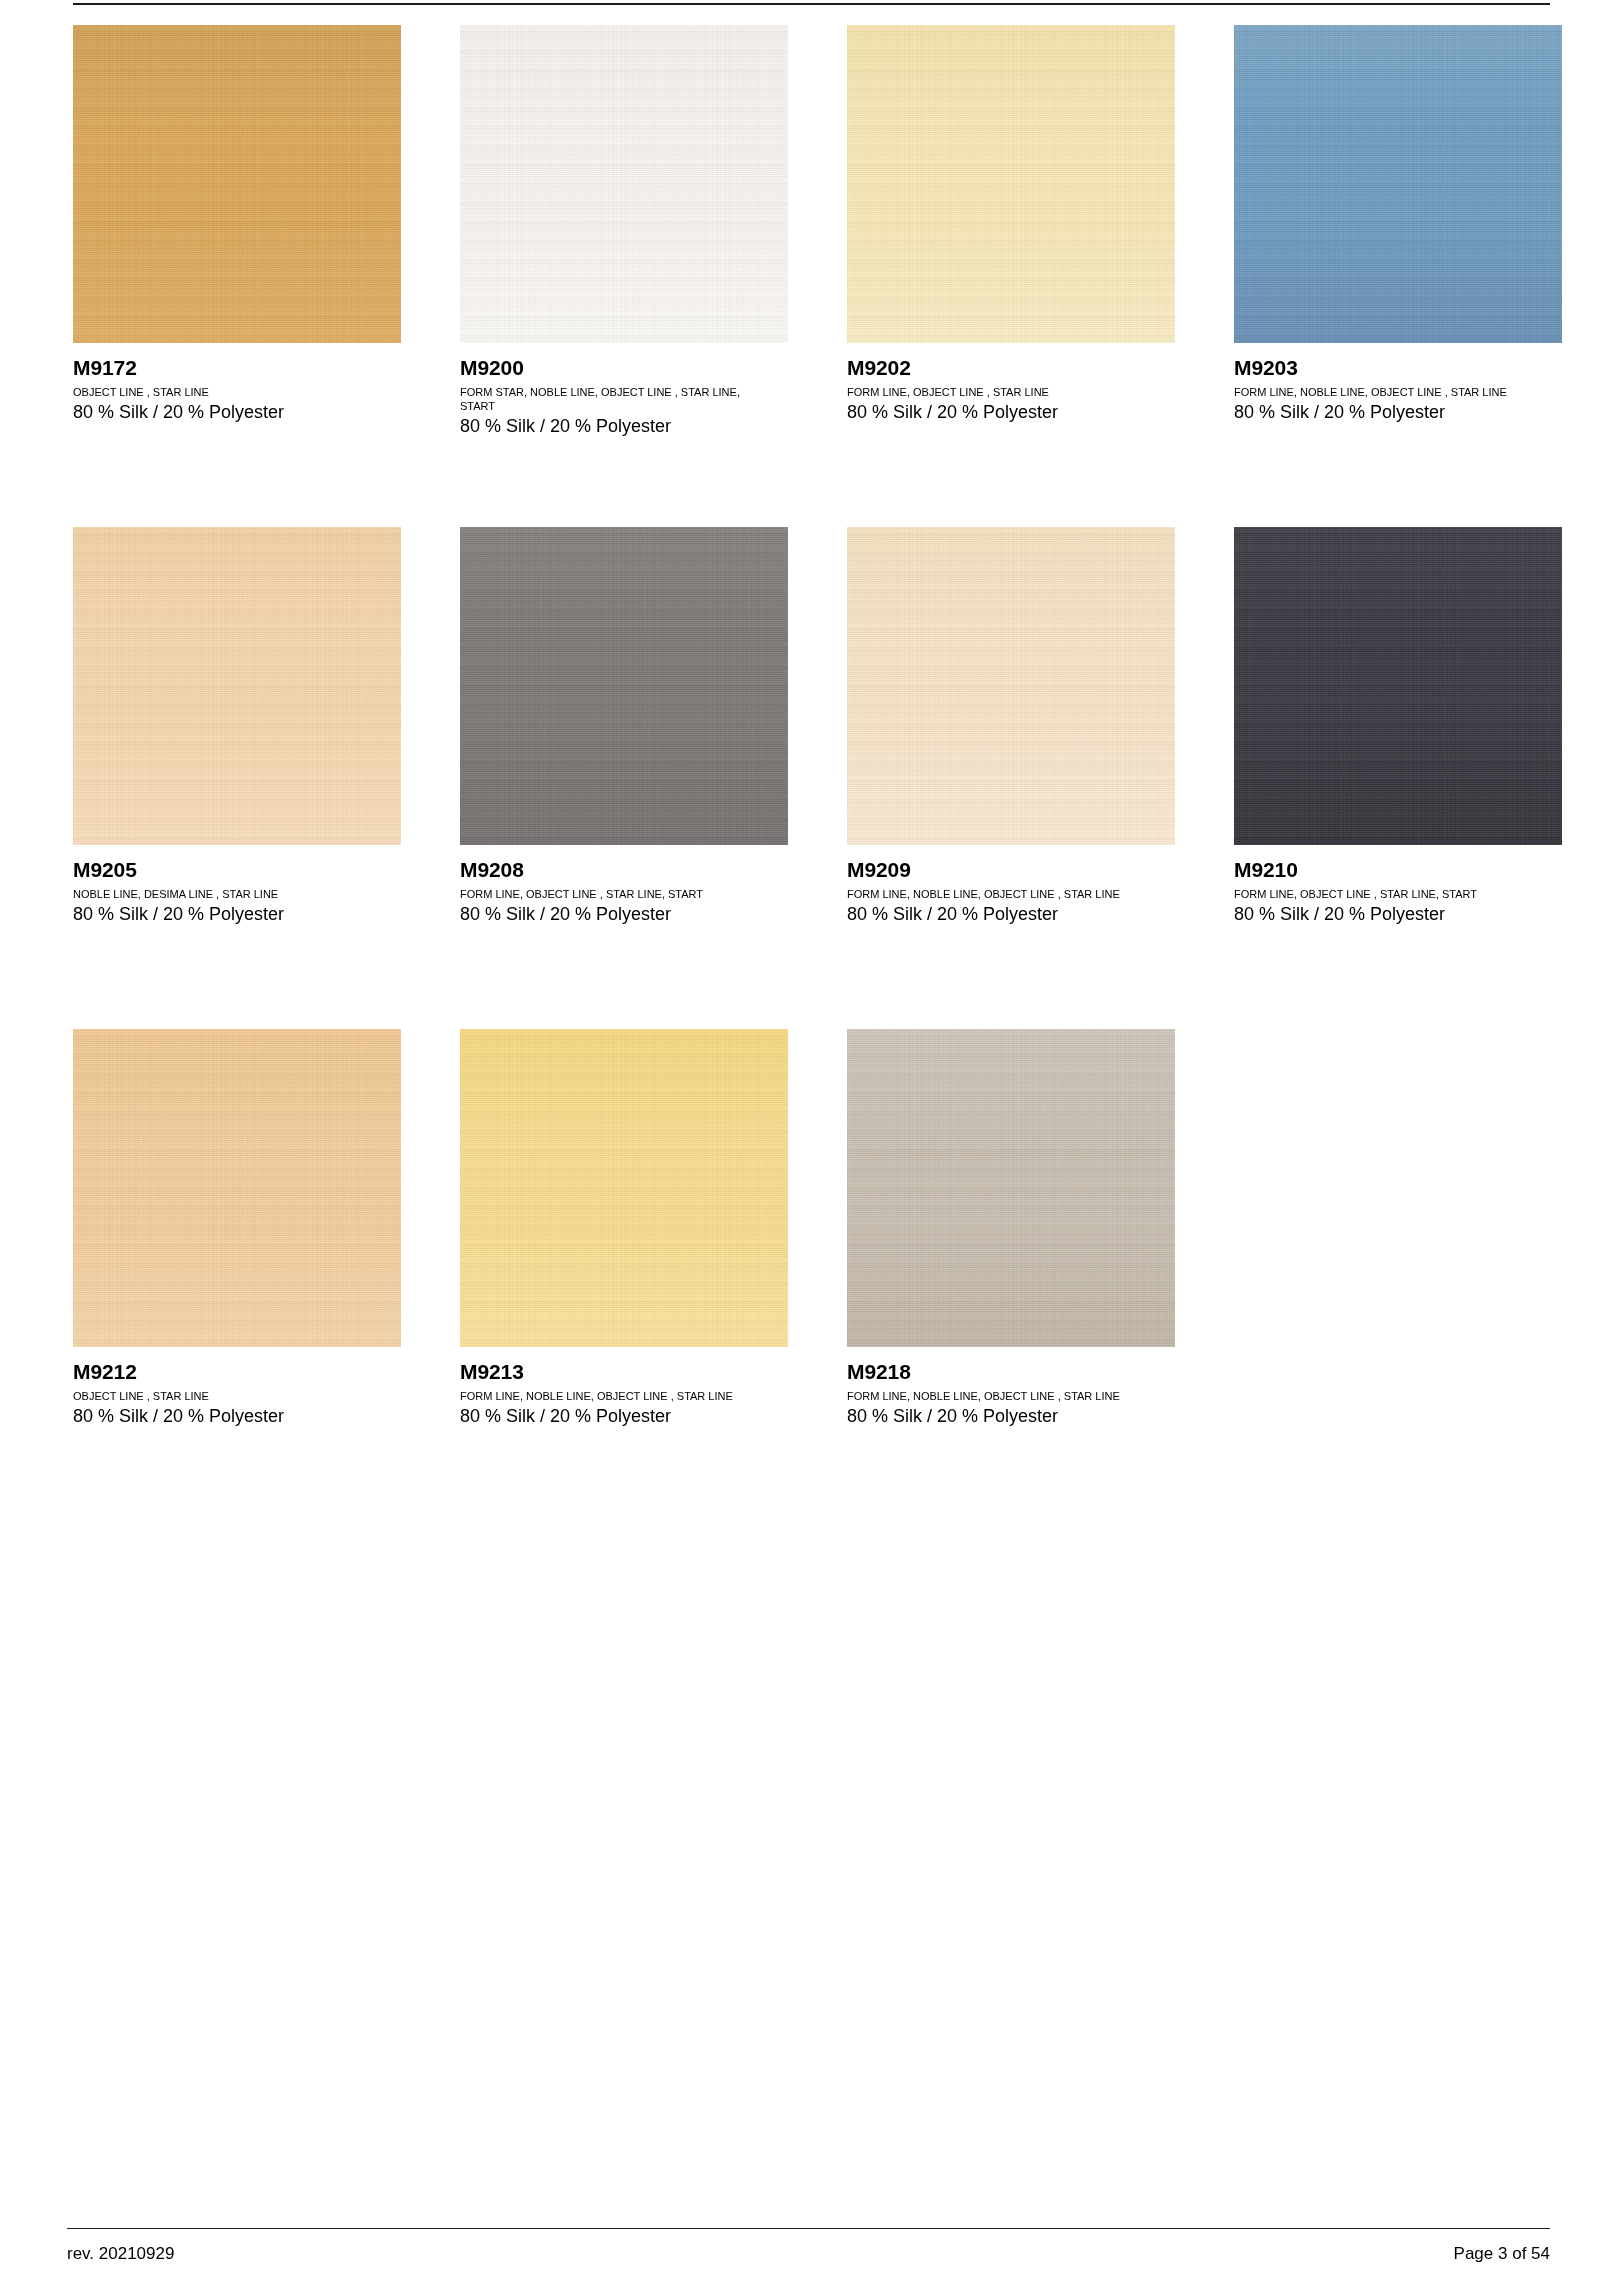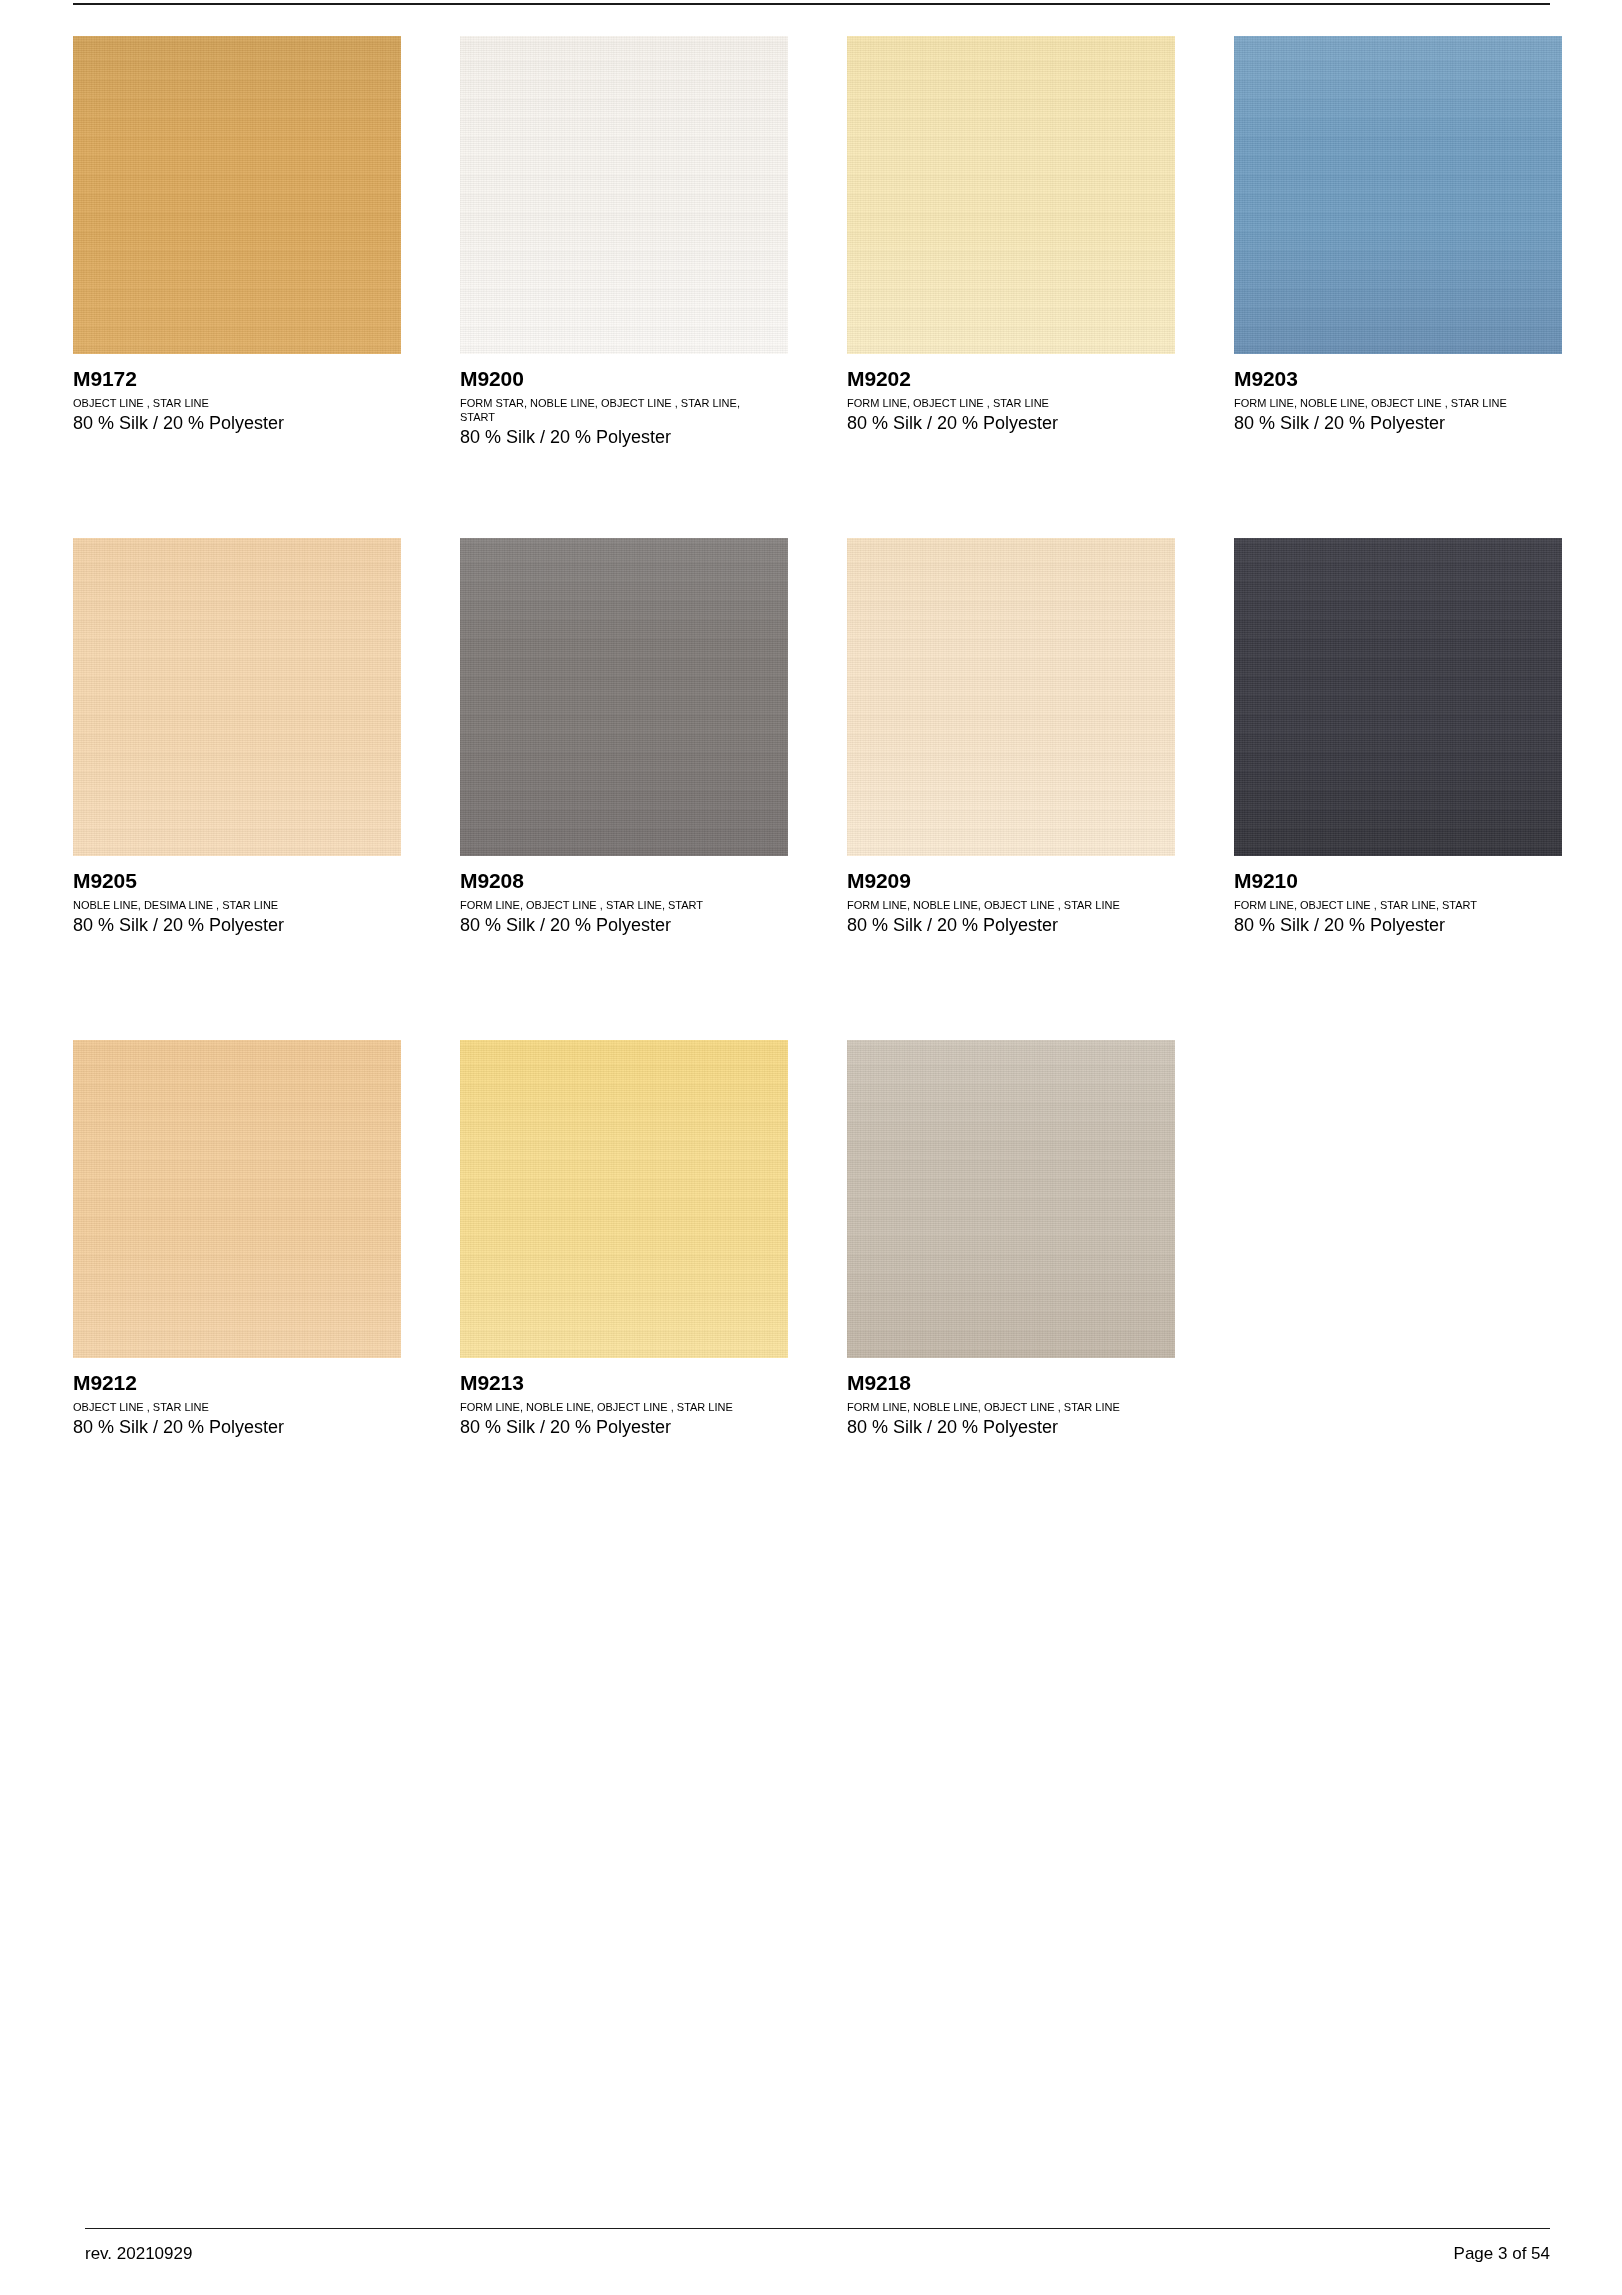--- a/index.html
+++ b/index.html
@@ -56,21 +56,21 @@
   .logo-wrap svg { display: block; }
 
   .header-rule {
     height: 0;
     border-top: 2.6px solid #1b1b1b;
     margin-top: 2.6px;
   }
 
   
   .grid {
-    margin-top: 31px;
+    margin-top: 20px;
     display: grid;
     grid-template-columns: repeat(4, 328px);
     column-gap: 59px;
     row-gap: 0;
   }
   .cell {
     width: 328px;
     height: 502px;
     box-sizing: border-box;
   }
@@ -117,21 +117,21 @@
   }
   .chip-comp {
     font-size: 18px;
     line-height: 1.32;
     margin-top: 1.3px;
   }
 
   
   .footer {
     position: absolute;
-    left: 85px;
+    left: 67px;
     right: 73px;
     bottom: 34px;
     text-align: center;
   }
   .footer-rule {
     height: 0;
     border-top: 1.9px solid #1b1b1b;
   }
   .footer-row {
     margin-top: 14.3px;

